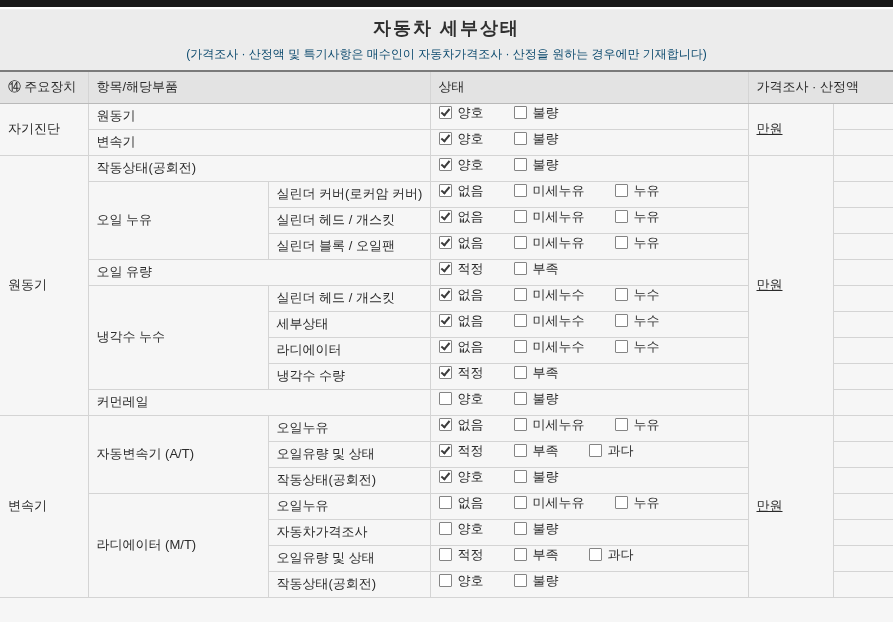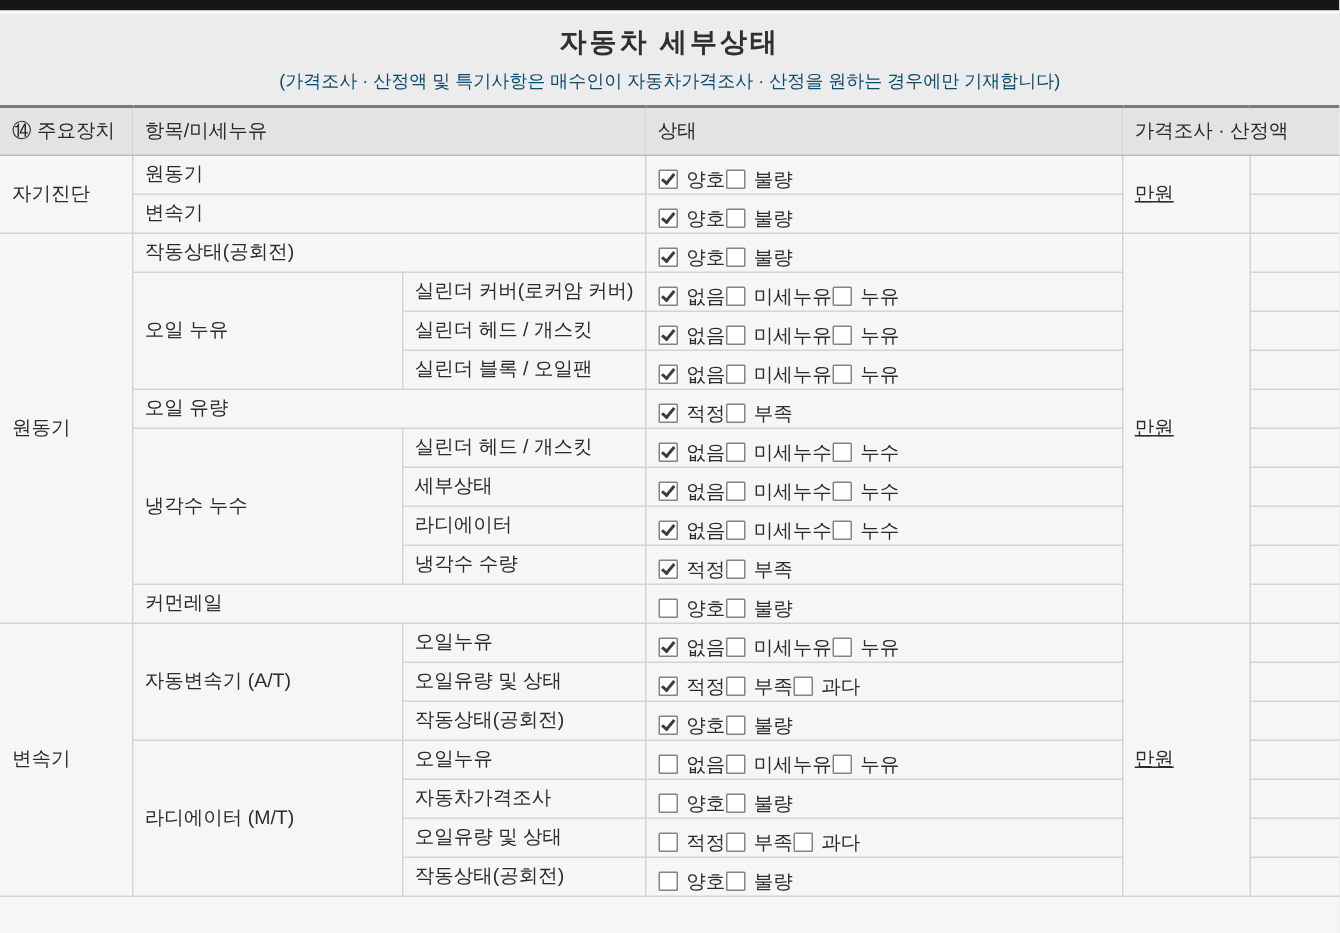--- a/index.html
+++ b/index.html
@@ -28,27 +28,27 @@
     background:#f6f6f6;
     overflow:hidden;white-space:nowrap;
   }
   table.cond th{
     height:32px;background:#e3e3e3;
     border-top:2px solid #7a7a7a;
     border-bottom:1px solid #b9b9b9;
   }
   table.cond td{height:26px;}
   th.h-price{text-align:center;padding:0;margin-left:12px;}
-  .c-device{border-left:none !important;vertical-align:middle;}
+  .c-device{border-left:none !important;vertical-align:middle;font-family:Liberation Serif, serif;}
   .c-sub{vertical-align:middle;white-space:pre-line;line-height:1.25;}
   .c-status{padding-left:7px;}
   .c-price{border-left:2px solid #5c5c5c;text-align:center;padding:0;vertical-align:middle;text-decoration:underline;}
   th.h-price{border-left:2px solid #5c5c5c;border-right:2px solid #5c5c5c;}
   .c-extra{border-right:2px solid #5c5c5c;padding:0;}
-  .opts{display:flex;align-items:flex-end;gap:0;height:100%;}
+  .opts{display:flex;align-items:flex-start;gap:30px;height:100%;}
   .opt{display:inline-flex;align-items:center;gap:6px;cursor:default;}
   .cb{
     position:relative;display:inline-block;width:13px;height:13px;
     background:#ffffff;border:1px solid #848484;border-radius:1px;flex:0 0 auto;
   }
   .cb.checked::after{
     content:"";position:absolute;left:1px;top:2px;width:7px;height:3px;
     border-left:2px solid #3c3c3c;border-bottom:2px solid #3c3c3c;
     transform:rotate(-50deg);
   }
@@ -71,21 +71,21 @@
       <col style="width:88px">
         <col style="width:180px">
         <col style="width:162px">
       <col style="width:318px">
         <col style="width:85px">
         <col style="width:60px">
     </colgroup>
     <tbody>
         <tr>
       <th class="c-device">⑭ 주요장치</th>
-      <th colspan="2">항목/미세누유</th>
+      <th colspan="2">항목/해당부품</th>
       <th>상태</th>
       <th colspan="2" class="h-price">가격조사 · 산정액</th>
     </tr>
 
     <tr>
       <td class="c-device" rowspan="2">자기진단</td>
       <td colspan="2">원동기</td>
       <td class="c-status">
             <div class="opts">
         <label class="opt">

